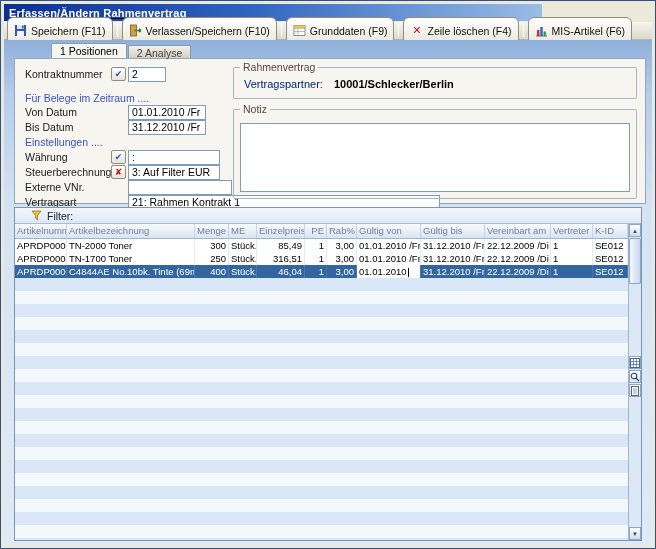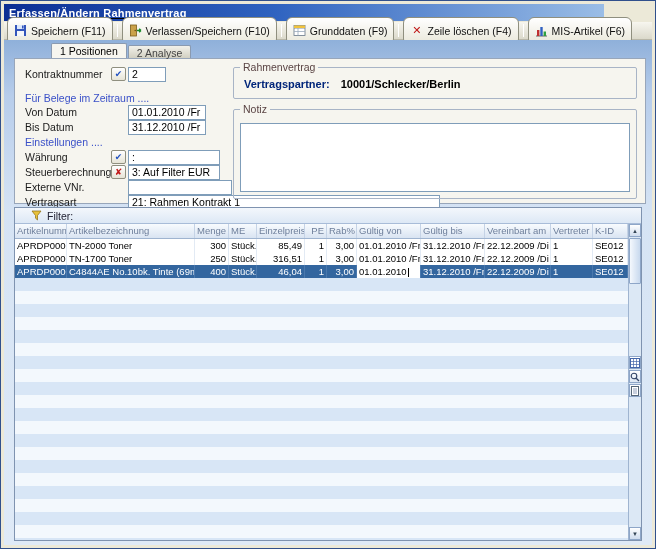--- a/index.html
+++ b/index.html
@@ -1,20 +1,20 @@
 <!DOCTYPE html>
 <html><head>
 <meta charset="utf-8">
 <style>
   html,body{margin:0;padding:0;background:#fff;}
   *{box-sizing:border-box;font-family:"Liberation Sans","DejaVu Sans",sans-serif;}
   .window{position:relative;width:656px;height:549px;border:1px solid #30508c;background:#ece9d8;overflow:hidden;}
 
   
-  .titlebar{position:absolute;top:3px;left:3px;width:600px;height:17px;
+  .titlebar{position:absolute;top:3px;left:3px;width:538px;height:17px;
     background:linear-gradient(90deg,#0b2e94 0%,#2f63c0 45%,#9abde6 100%);
     display:flex;align-items:center;padding-left:5px;text-decoration:underline;}
   .titlebar .title{color:#fff;font-size:11px;font-weight:bold;letter-spacing:.2px;}
 
   
   .toolbar{position:absolute;top:21px;left:3px;width:648px;height:18px;
     background:linear-gradient(#f7f6ef,#dbd9cb);border-bottom:1px solid #b9b7a8;
     display:flex;align-items:center;gap:3px;padding:0 3px;}
   .tb-btn{height:28px;display:inline-flex;align-items:center;gap:4px;padding:0 6px;
     border:1px solid #8f8f7f;border-radius:6px;background:linear-gradient(#ffffff,#e9e7d9);
@@ -42,21 +42,21 @@
   .ffield{position:absolute;left:113px;height:15px;line-height:13px;border:1px solid #7f9db9;
     background:#fff;font-size:10.5px;color:#000;padding:0 3px;white-space:nowrap;overflow:hidden;}
   .fbtn{position:absolute;left:96px;width:15px;height:14px;border:1px solid #8f8f7f;border-radius:2px;
     background:linear-gradient(#fff,#e6e4d6);font-size:9px;line-height:12px;text-align:center;padding:0;}
   .fbtn.blue{color:#2050c0;} .fbtn.red{color:#c01818;}
 
   fieldset{position:absolute;border:1px solid #a8b4c6;border-radius:2px;margin:0;padding:2px 6px;}
   legend{font-size:10.5px;color:#5a4444;padding:0 3px;}
   .fs-rahmen{left:218px;top:2px;width:404px;height:38px;}
   .fs-rahmen .partner{font-size:11px;margin-top:3px;margin-left:4px;}
-  .partner .plabel{font-weight:bold;color:#00257a;}
+  .partner .plabel{font-weight:normal;color:#00257a;}
   .partner .pvalue{font-weight:bold;color:#000;margin-left:8px;}
   .fs-notiz{left:218px;top:44px;width:404px;height:96px;}
   .notiz-box{position:absolute;left:6px;right:6px;top:8px;bottom:6px;background:#fff;
     border:1px solid #7f9db9;font-size:10.5px;padding:2px;}
 
   
   .grid-area{position:absolute;top:167px;left:10px;width:628px;height:334px;
     border:1px solid #7f93b0;background:#fff;display:flex;flex-direction:column;}
   .filter-row{height:16px;background:linear-gradient(#f3f7fc,#dde8f5);border-bottom:1px solid #a8bcd8;
     display:flex;align-items:center;gap:5px;padding-left:16px;font-size:10.5px;color:#223;}

